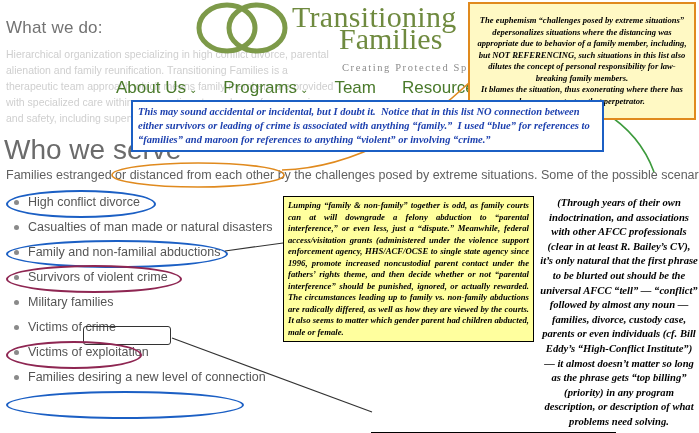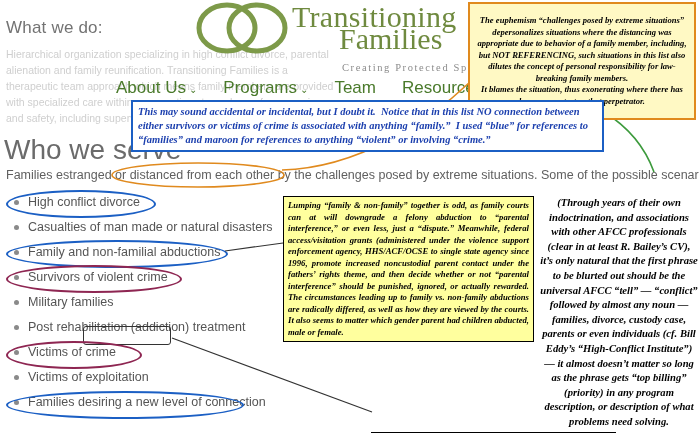--- a/index.html
+++ b/index.html
@@ -262,21 +262,20 @@
 
   <div class="who-title">Who we serve</div>
   <div class="estranged">Families estranged or distanced from each other by the challenges posed by extreme situations. Some of the possible scenarios include but are not limited to:</div>
 
   <ul class="bullets">
     <li>High conflict divorce</li>
     <li>Casualties of man made or natural disasters</li>
     <li>Family and non-familial abductions</li>
     <li>Survivors of violent crime</li>
     <li>Military families</li>
-    <li>Post rehabilitation (addiction) treatment</li>
     <li>Victims of crime</li>
     <li>Victims of exploitation</li>
     <li>Families desiring a new level of connection</li>
   </ul>
 
   <div class="oval" style="left:6px; top:190px; width:146px; height:24px;"></div>
   <div class="oval" style="left:6px; top:240px; width:218px; height:24px;"></div>
   <div class="oval maroon" style="left:6px; top:265px; width:172px; height:24px;"></div>
   <div class="oval square" style="left:83px; top:326px; width:86px; height:17px;"></div>
   <div class="oval maroon" style="left:6px; top:341px; width:132px; height:24px;"></div>
@@ -293,21 +292,21 @@
     <path d="M283,243 L225,251" fill="none" stroke="#333333" stroke-width="1.2"></path>
 
     <path d="M372,412 L172,338" fill="none" stroke="#333333" stroke-width="1.2"></path>
 
     <path d="M132,133 L132,140" fill="none" stroke="#1b5fc4" stroke-width="1.2"></path>
   </svg>
 
   <div class="note note-orange" style="left:468px; top:2px; width:228px;">The euphemism “challenges posed by extreme situations” depersonalizes situations where the distancing was appropriate due to behavior of a family member, including, but NOT REFERENCING, such situations in this list also dilutes the concept of personal responsibility for law-breaking family members.
 It blames the situation, thus exonerating where there has been a perpetrator, that perpetrator.</div>
 
-  <div class="note note-blue" style="left:131px; top:100px; width:473px;">This may sound accidental or incidental, but I doubt it.  Notice that in this list NO connection between either survivors or victims of crime is associated with anything “family.”  I used “blue” for references to “families” and maroon for references to anything “violent” or involving “crime.”</div>
+  <div class="note note-blue" style="left:131px; top:100px; width:473px;">This may sound accidental or incidental, but I doubt it.  Notice that in this list NO connection between either survivors or leading of crime is associated with anything “family.”  I used “blue” for references to “families” and maroon for references to anything “violent” or involving “crime.”</div>
 
   <div class="note note-yellow" style="left:283px; top:196px; width:251px;">Lumping “family &amp; non-family” together is odd, as family courts can at will downgrade a felony abduction to “parental interference,” or even less, just a “dispute.” Meanwhile, federal access/visitation grants (administered under the violence support enforcement agency, HHS/ACF/OCSE to single state agency since 1996, promote increased noncustodial parent contact under the fathers’ rights theme, and then decide whether or not “parental interference” should be punished, ignored, or actually rewarded. The circumstances leading up to family vs. non-family abductions are radically differed, as well as how they are viewed by the courts. It also seems to matter which gender parent had children abducted, male or female.</div>
 
   <div class="note-right" style="position:absolute; left:540px; top:196px; width:158px;">(Through years of their own indoctrination, and associations with other AFCC professionals (clear in at least R. Bailey’s CV), it’s only natural that the first phrase to be blurted out should be the universal AFCC “tell” — “conflict” followed by almost any noun — families, divorce, custody case, parents or even individuals (cf. Bill Eddy’s “High-Conflict Institute”) — it almost doesn’t matter so long as the phrase gets “top billing” (priority) in any program description, or description of what problems need solving.</div>
 
   <div class="note note-plain" style="left:371px; top:404px; width:245px;">“Spell Check” off duty when this was posted?</div>
 
 </div>
 
 </body></html>

